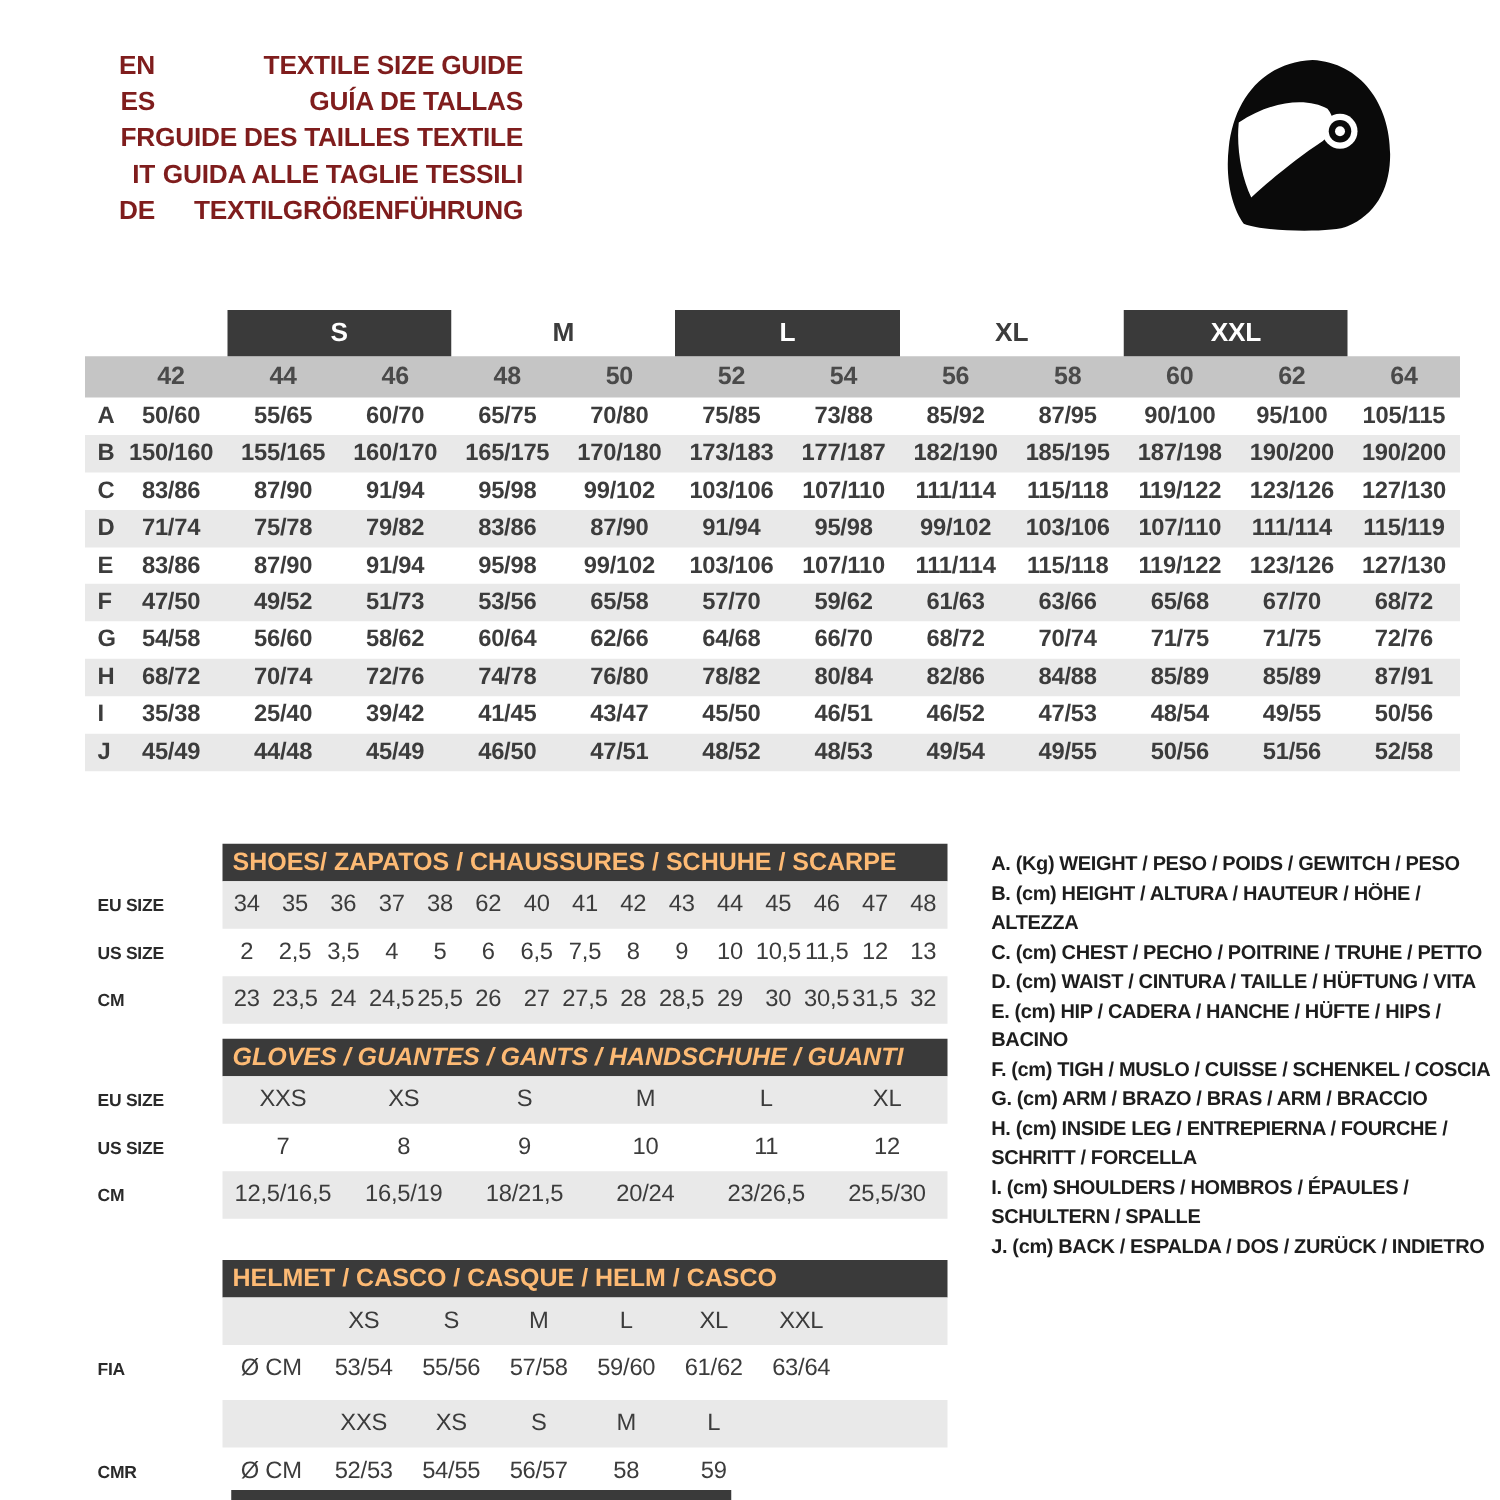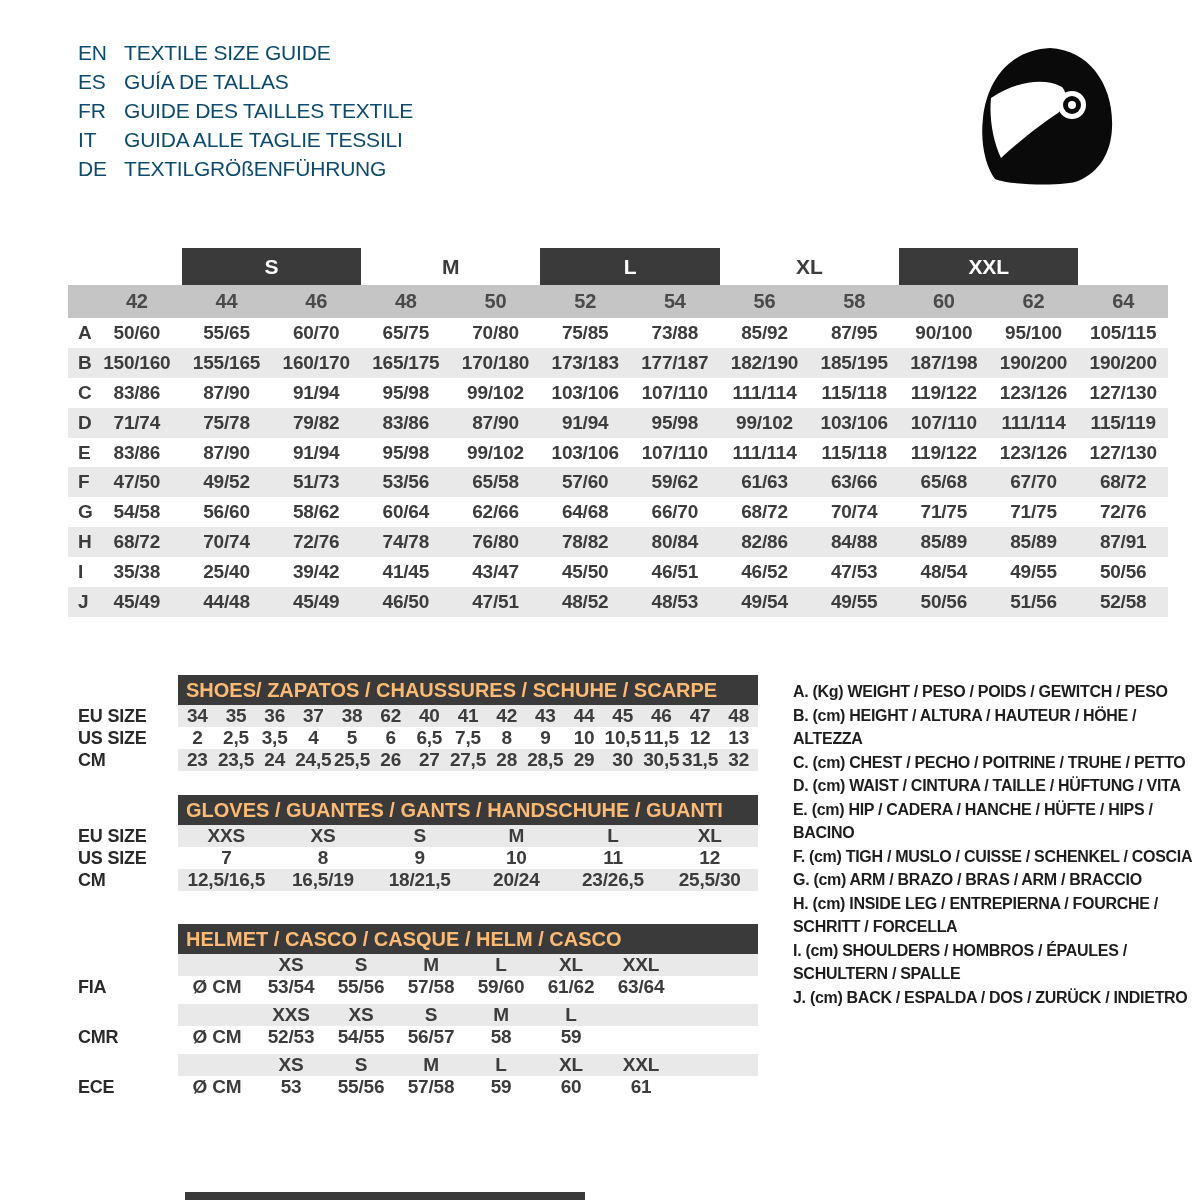--- a/index.html
+++ b/index.html
@@ -4,21 +4,21 @@
 <style>
   html,body{margin:0;padding:0;}
   body{
     width:1200px;height:1200px;position:relative;background:#ffffff;
     font-family:"Liberation Sans","DejaVu Sans",sans-serif;
     color:#3c3c3c;overflow:hidden;letter-spacing:-0.2px;
   }
   
   .langs{position:absolute;left:78px;top:38px;}
   .langrow{display:grid;grid-template-columns:46px auto;line-height:29px;
-    font-size:21px;font-weight:normal;color:#0c4a6e;}
+    font-size:21px;font-weight:bold;color:#7f1d1d;text-align:right;}
   .helmet-logo{position:absolute;right:80px;top:40px;width:150px;height:150px;}
   
   .sizetable{position:absolute;left:68px;top:248px;width:1100px;}
   .bandrow,.numrow,.trow{display:grid;grid-template-columns:24px repeat(12,1fr);}
   .bandrow{height:37px;}
   .band{display:flex;align-items:center;justify-content:center;
     font-size:21px;font-weight:bold;}
   .band:nth-child(1){grid-column:3 / span 2;background:#3a3a3a;color:#fff;}
   .band:nth-child(2){grid-column:5 / span 2;color:#3c3c3c;}
   .band:nth-child(3){grid-column:7 / span 2;background:#3a3a3a;color:#fff;}
@@ -27,30 +27,30 @@
   .numrow{height:33px;background:#c5c5c5;align-items:center;}
   .numrow .cell{text-align:center;font-size:20px;font-weight:bold;color:#4a4a4a;}
   .trow{height:29.9px;align-items:center;font-size:19px;font-weight:bold;}
   .rows .trow:nth-child(even){background:#e9e9e9;}
   .trow .letter{padding-left:10px;}
   .trow .cell{text-align:center;white-space:nowrap;}
   .cells{display:contents;}
   
   .low{position:absolute;left:68px;top:675px;width:695px;}
   .lrow{display:grid;grid-template-columns:110px 580px;}
-  .side-label{align-self:center;font-size:18px;font-weight:bold;padding-left:10px;color:#2a2a2a;}
+  .side-label{align-self:center;font-size:14px;font-weight:bold;padding-left:10px;color:#2a2a2a;}
   .bar{height:30px;background:#3a3a3a;color:#fdba74;display:flex;align-items:center;
     padding-left:8px;font-size:20px;font-weight:bold;letter-spacing:0;}
   .gray{background:#e9e9e9;}
-  .vrow{height:22px;align-items:center;text-align:center;
-    font-size:19px;font-weight:bold;white-space:nowrap;}
+  .vrow{height:38px;align-items:center;text-align:center;
+    font-size:19px;font-weight:normal;white-space:nowrap;}
   .cells15{display:grid;grid-template-columns:repeat(15,1fr);}
   .cells6{display:grid;grid-template-columns:repeat(6,1fr);}
   .hgrid{display:grid;grid-template-columns:78px repeat(6,70px) 1fr;}
-  .mt12{margin-top:24px;}
+  .mt12{margin-top:12px;font-style:italic;}
   .mt17{margin-top:33px;}
   .std{margin-top:6px;}
   .std:first-child{margin-top:0;}
   
   .legend{position:absolute;left:793px;top:680px;width:412px;
     font-size:16px;font-weight:bold;line-height:23.5px;color:#1d1d1d;letter-spacing:-0.3px;}
   
   .bottombar{position:absolute;left:185px;top:1192px;width:400px;height:8px;background:#3a3a3a;}
 </style>
 </head>
@@ -132,21 +132,21 @@
       <div class="trow">
       <span class="letter">E</span>
       <div class="cells">
         
       <span class="cell">83/86</span><span class="cell">87/90</span><span class="cell">91/94</span><span class="cell">95/98</span><span class="cell">99/102</span><span class="cell">103/106</span><span class="cell">107/110</span><span class="cell">111/114</span><span class="cell">115/118</span><span class="cell">119/122</span><span class="cell">123/126</span><span class="cell">127/130</span></div>
     </div>
       <div class="trow">
       <span class="letter">F</span>
       <div class="cells">
         
-      <span class="cell">47/50</span><span class="cell">49/52</span><span class="cell">51/73</span><span class="cell">53/56</span><span class="cell">65/58</span><span class="cell">57/60</span><span class="cell">59/62</span><span class="cell">61/63</span><span class="cell">63/66</span><span class="cell">65/68</span><span class="cell">67/70</span><span class="cell">68/72</span></div>
+      <span class="cell">47/50</span><span class="cell">49/52</span><span class="cell">51/73</span><span class="cell">53/56</span><span class="cell">65/58</span><span class="cell">57/70</span><span class="cell">59/62</span><span class="cell">61/63</span><span class="cell">63/66</span><span class="cell">65/68</span><span class="cell">67/70</span><span class="cell">68/72</span></div>
     </div>
       <div class="trow">
       <span class="letter">G</span>
       <div class="cells">
         
       <span class="cell">54/58</span><span class="cell">56/60</span><span class="cell">58/62</span><span class="cell">60/64</span><span class="cell">62/66</span><span class="cell">64/68</span><span class="cell">66/70</span><span class="cell">68/72</span><span class="cell">70/74</span><span class="cell">71/75</span><span class="cell">71/75</span><span class="cell">72/76</span></div>
     </div>
       <div class="trow">
       <span class="letter">H</span>
       <div class="cells">

